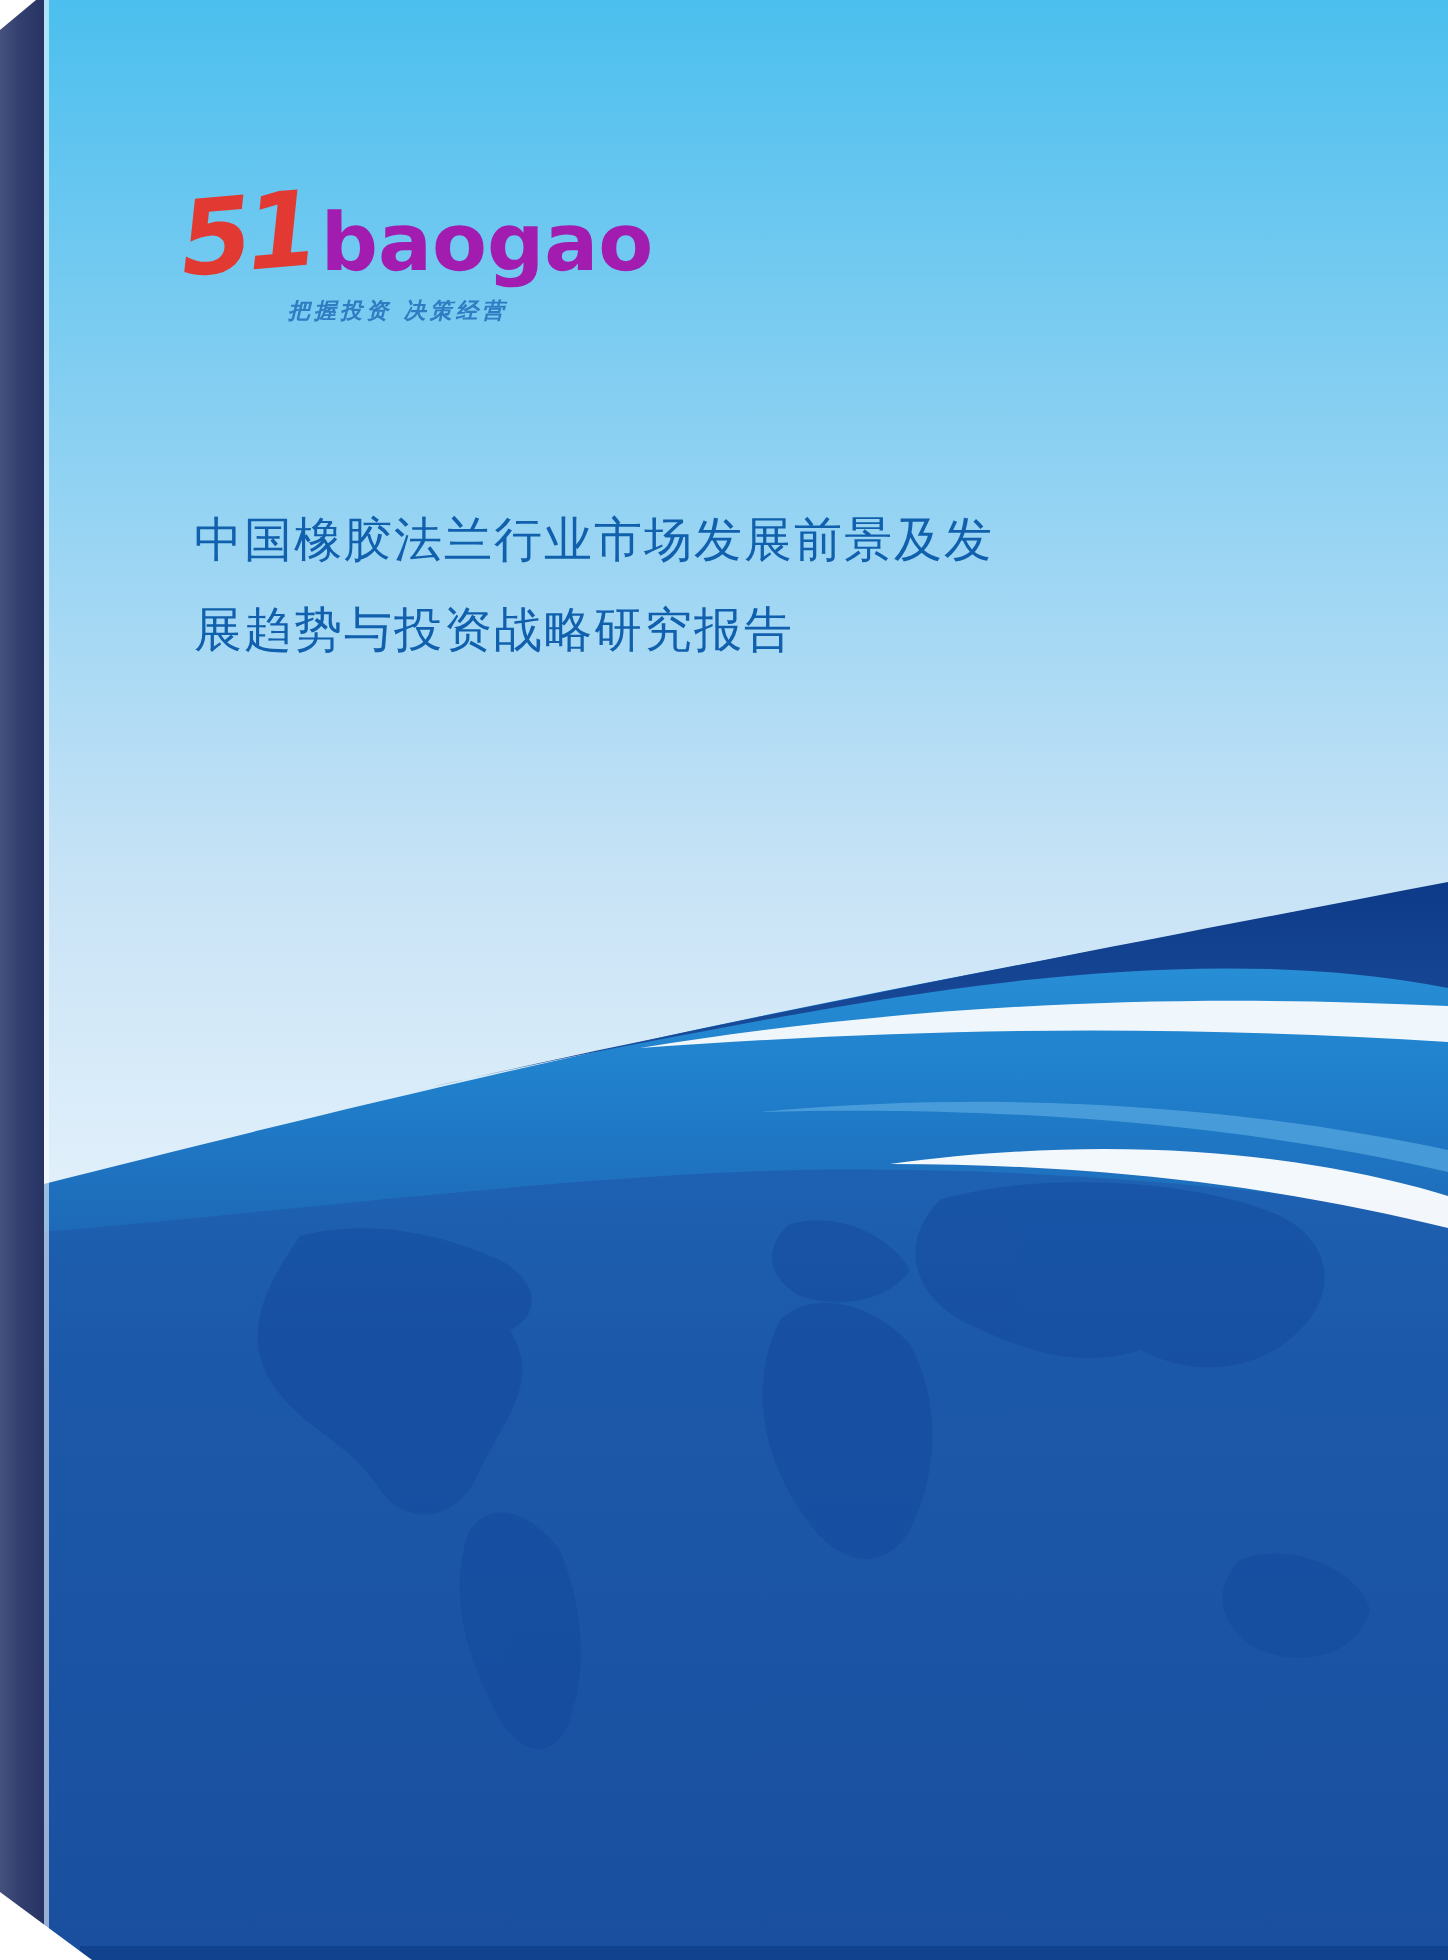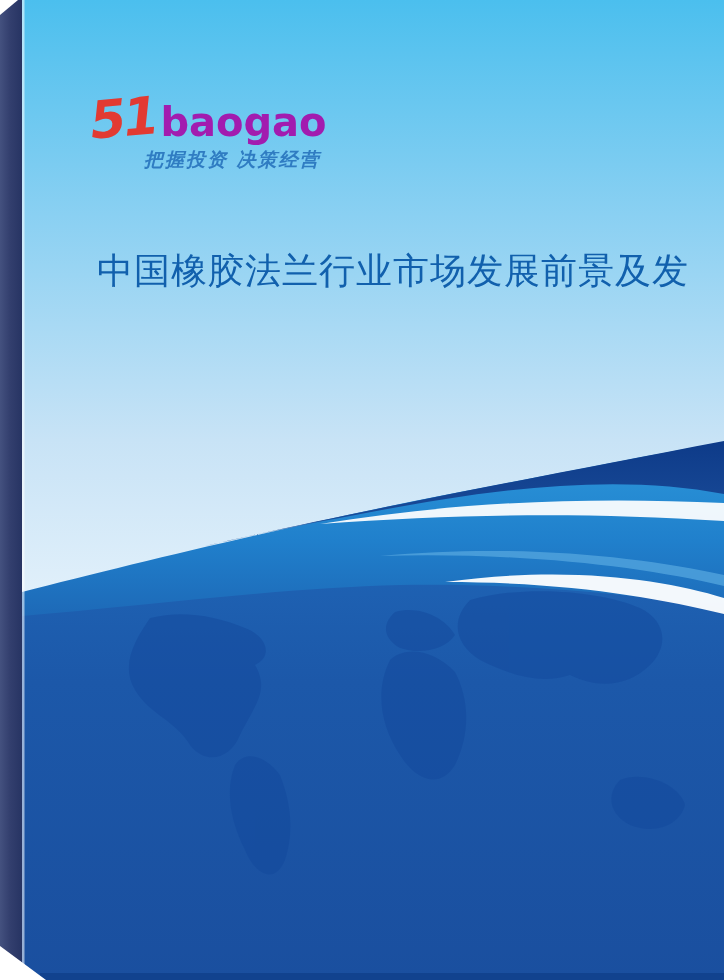--- a/index.html
+++ b/index.html
@@ -11,28 +11,28 @@
   .logo{position:absolute;left:90px;top:92px;}
   .logo-row{display:flex;align-items:baseline;line-height:1;}
   .logo-mark{
     font-size:52px;font-weight:bold;font-style:italic;color:#E23A32;
     letter-spacing:-3px;transform:rotate(-5deg);display:inline-block;margin-right:4px;
   }
   .logo-name{
     font-size:40px;font-weight:bold;color:#a21caf;letter-spacing:0px;
   }
   .logo-tagline{
-    margin-left:54px;margin-top:6px;font-size:19px;font-weight:bold;font-style:italic;
+    margin-left:54px;margin-top:6px;font-size:11px;font-weight:bold;font-style:italic;
     color:#2F7CC2;letter-spacing:2px;line-height:1;
   }
 
   
   .title{
     position:absolute;left:97px;top:248px;width:600px;margin:0;
-    font-size:36px;font-weight:400;color:#1160AD;letter-spacing:1px;line-height:45px;
+    font-size:24px;font-weight:400;color:#1160AD;letter-spacing:1px;line-height:45px;
   }
   .title-line{display:block;white-space:nowrap;}
 </style>
 </head>
 <body>
 
 <div id="page">
 
   <svg id="bg-svg" viewBox="0 0 724 980" xmlns="http://www.w3.org/2000/svg">
     <defs>
@@ -103,15 +103,16 @@
   <div class="logo">
     <div class="logo-row">
       <span class="logo-mark">51</span>
       <span class="logo-name">baogao</span>
     </div>
     <div class="logo-tagline">把握投资 决策经营</div>
   </div>
 
   <h1 class="title">
     <span class="title-line">中国橡胶法兰行业市场发展前景及发</span>
+    <span class="title-line">展趋势与投资战略研究报告</span>
   </h1>
 
 </div>
 
 </body></html>

